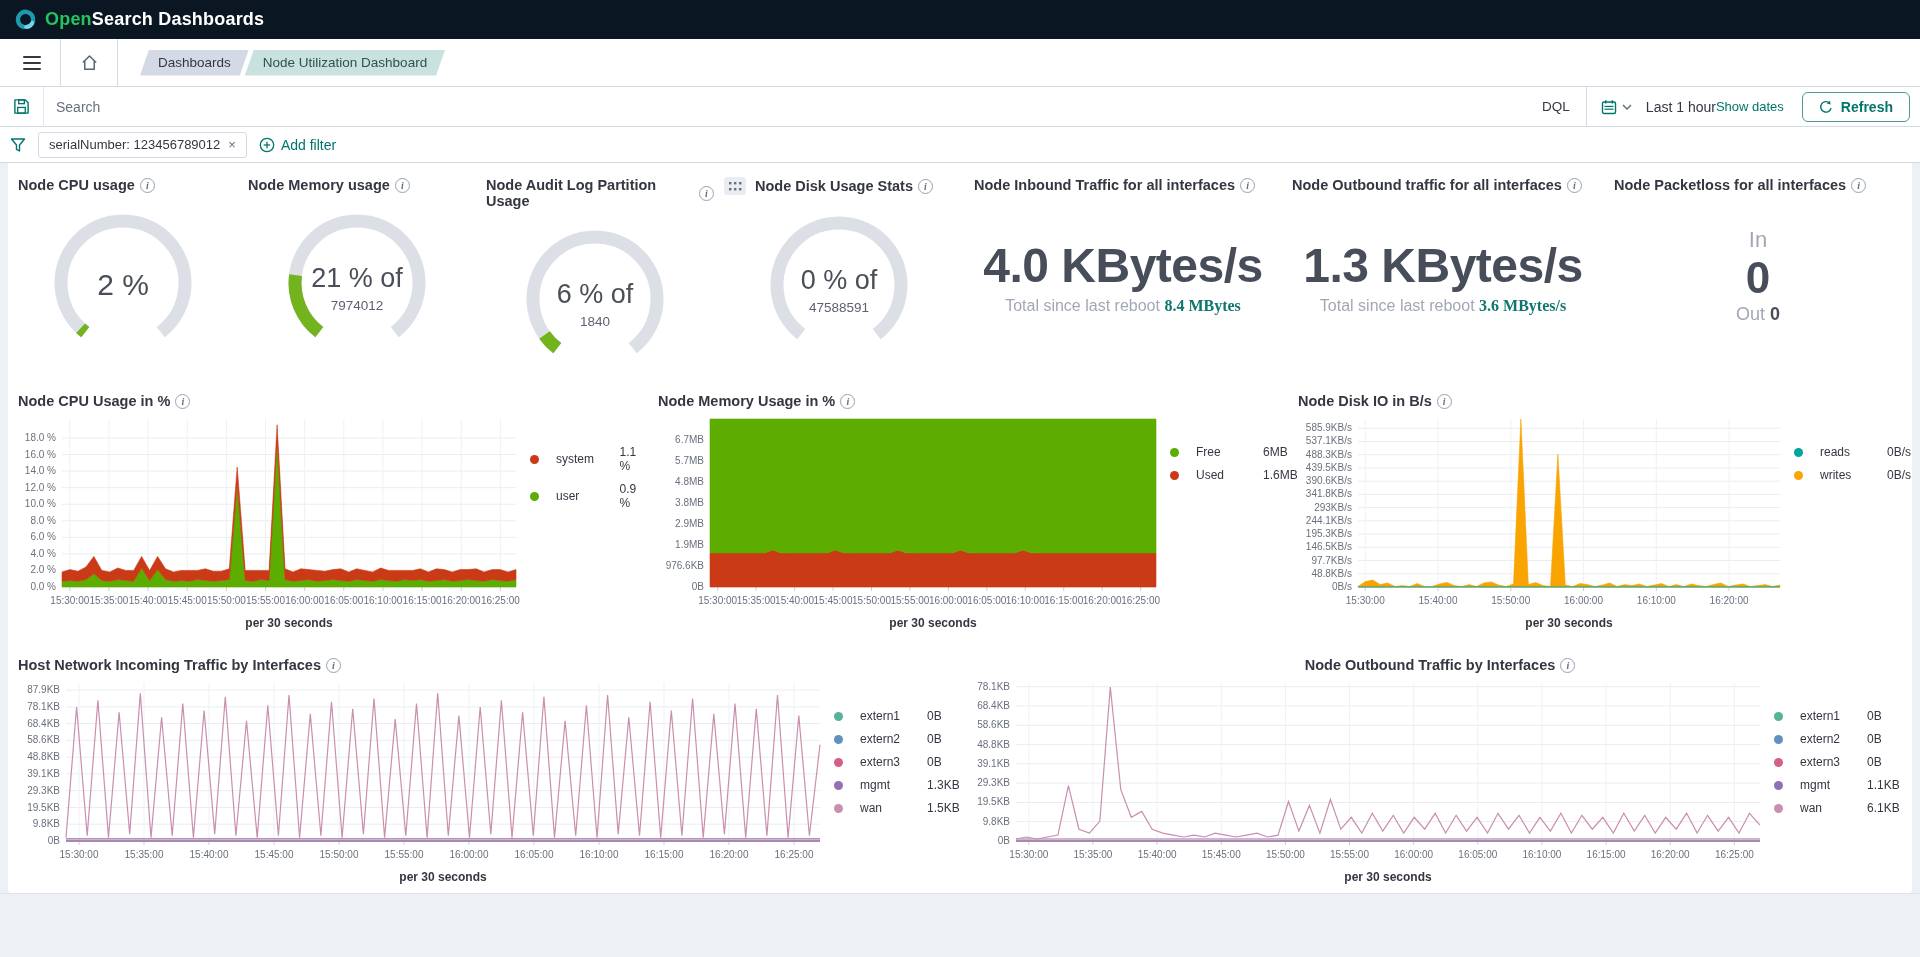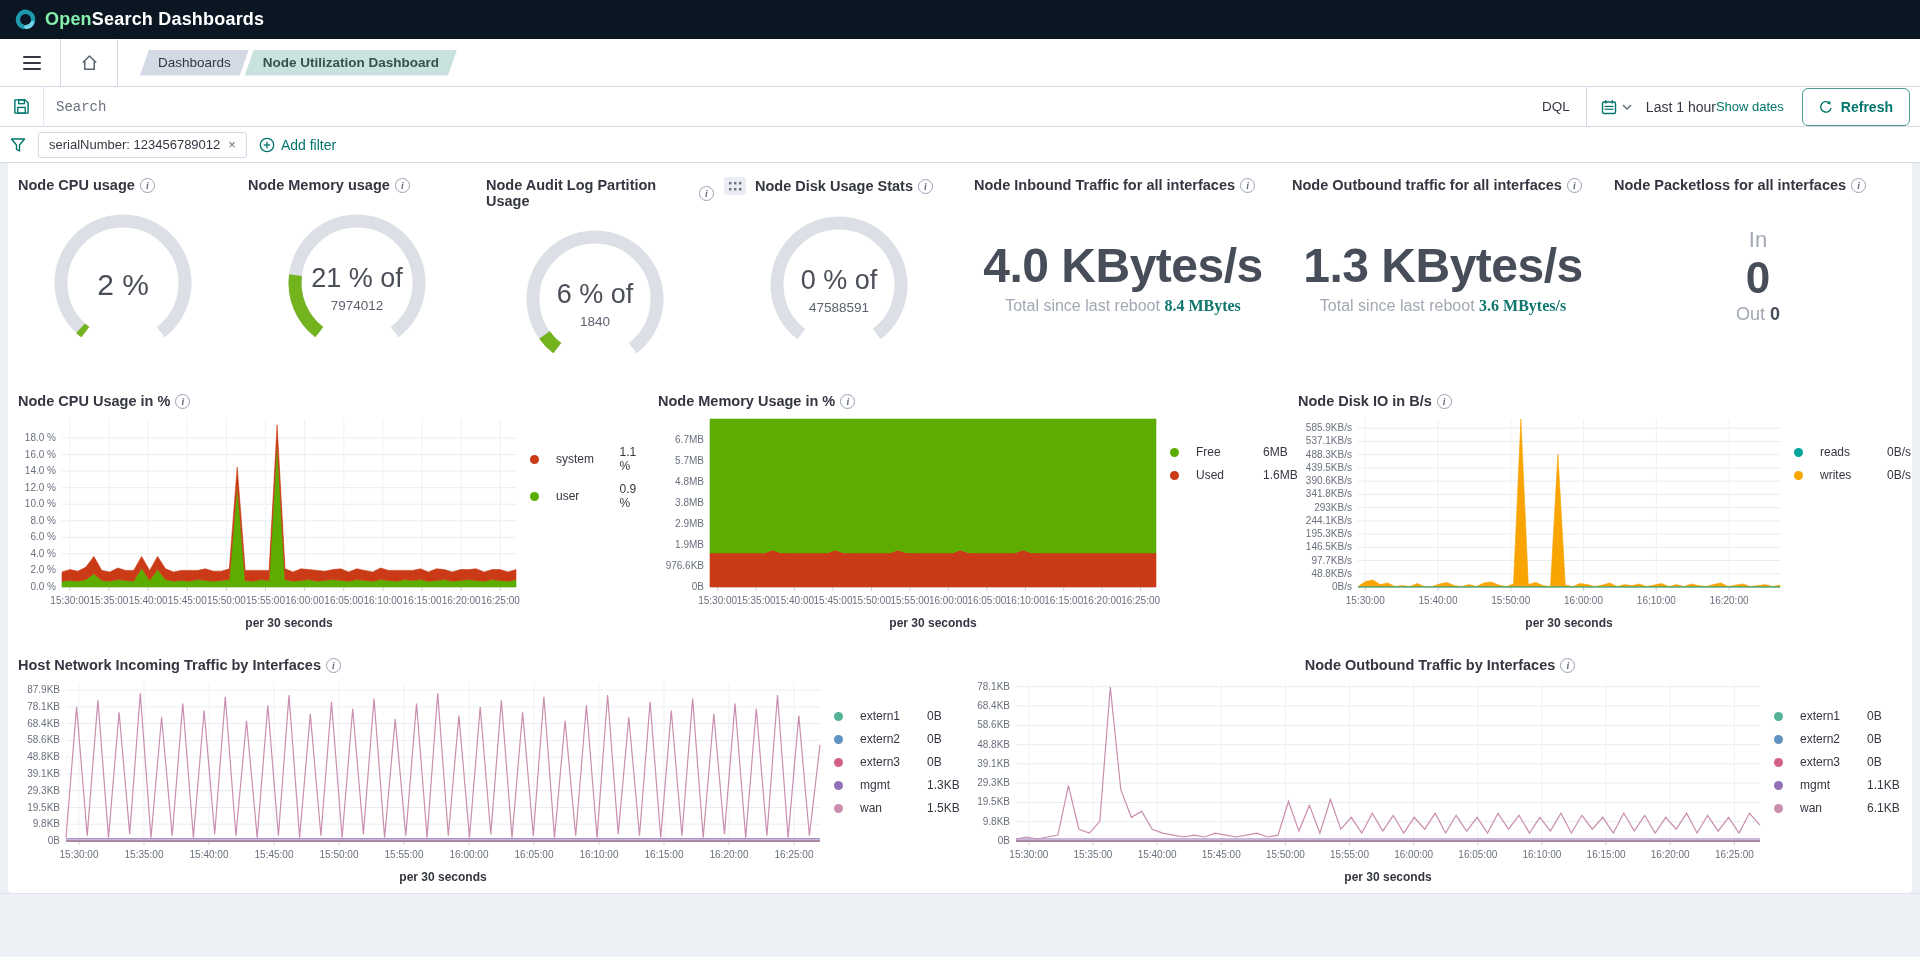--- a/index.html
+++ b/index.html
@@ -3,50 +3,50 @@
 <meta charset="utf-8">
 <style>
   * { box-sizing: border-box; margin: 0; padding: 0; }
   html,body { width:1920px; height:957px; overflow:hidden; font-family:"Liberation Sans",sans-serif; background:#edf0f5; }
   .page { width:1920px; height:957px; display:flex; flex-direction:column; }
 
   
   .topbar { height:39px; background:#0a1621; display:flex; align-items:center; padding:0 14px; flex:0 0 auto; }
   .logo { display:flex; align-items:center; margin-right:8px; }
   .wordmark { font-size:18px; font-weight:bold; letter-spacing:.2px; }
-  .wm-open { color:#86efac;margin-top:12px; }
+  .wm-open { color:#22c55e;margin-top:12px; }
   .wm-rest { color:#ffffff; }
 
   
   .navrow { height:48px; background:#fff; border-bottom:1px solid #d3dae6; display:flex; align-items:center; padding:0 12px; flex:0 0 auto; }
   .nav-left { display:flex; align-items:center; gap:8px; }
   .icon-btn { width:40px; height:48px; display:flex; align-items:center; justify-content:center; cursor:pointer; }
   .vsep { width:1px; height:48px; background:#d3dae6; }
   .crumbs { display:flex; align-items:center; margin-left:14px; }
   .crumb { height:26px; display:flex; align-items:center; padding:0 18px; font-size:13.5px; color:#343741; clip-path:polygon(9px 0,100% 0,calc(100% - 9px) 100%,0 100%); margin-right:-4px; }
   .crumb.gray { background:#d3dae6; }
-  .crumb.teal { background:#c9e2df; color:#33514d;font-weight:bold; }
+  .crumb.teal { background:#c9e2df; color:#33514d; }
   .nav-right { margin-left:auto; display:flex; align-items:center; gap:22px; }
   .nav-link { color:#00756c; font-size:14px; cursor:pointer; }
   .edit-btn { display:flex; align-items:center; gap:8px; border:1px solid #4d9a93; color:#00756c; border-radius:6px; height:32px; padding:0 18px; font-size:14px; font-weight:bold; background:#fff; cursor:pointer; }
   .nav-right .vsep2 { width:1px; height:48px; background:#d3dae6; }
   .avatar { width:30px; height:30px; border-radius:50%; background:#e8c35c; color:#6b5213; font-size:12.5px; font-weight:bold; display:flex; align-items:center; justify-content:center; cursor:pointer; }
   .help { width:20px; height:20px; border-radius:50%; border:1.5px solid #5a6472; color:#5a6472; font-size:12px; display:flex; align-items:center; justify-content:center; cursor:pointer; }
 
   
   .queryrow { height:40px; background:#fff; border-bottom:1px solid #d3dae6; display:flex; align-items:center; flex:0 0 auto; }
   .save-icon { width:44px; height:40px; display:flex; align-items:center; justify-content:center; border-right:1px solid #e2e6ee; cursor:pointer; }
-  .search-input { flex:1; border:none; outline:none; font-size:14px; color:#343741; padding:0 12px; font-family:Liberation Mono, monospace; }
+  .search-input { flex:1; border:none; outline:none; font-size:14px; color:#343741; padding:0 12px; font-family:Liberation Sans, sans-serif; }
   .search-input::placeholder { color:#69707d; }
   .dql { font-size:13.5px; color:#343741; padding:0 16px; cursor:pointer; }
   .q-sep { width:1px; height:40px; background:#d3dae6; }
   .cal-group { display:flex; align-items:center; gap:5px; padding:0 14px; cursor:pointer; }
   .time-text { font-size:14px; color:#343741; cursor:pointer; }
   .show-dates { margin-left:auto; color:#00756c; font-size:13px; padding-right:18px; cursor:pointer; }
-  .refresh-btn { display:flex; align-items:center; gap:8px; border:1px solid #4d9a93; color:#00756c; border-radius:6px; height:38px; padding:0 16px; font-size:14px; font-weight:bold; background:#fff; margin-right:10px; cursor:pointer; }
+  .refresh-btn { display:flex; align-items:center; gap:8px; border:1px solid #4d9a93; color:#00756c; border-radius:6px; height:30px; padding:0 16px; font-size:14px; font-weight:bold; background:#fff; margin-right:10px; cursor:pointer; }
 
   
   .filterrow { height:36px; background:#fff; border-bottom:1px solid #d3dae6; display:flex; align-items:center; padding:0 10px; gap:12px; flex:0 0 auto; }
   .chip { display:flex; align-items:center; gap:8px; border:1px solid #d3dae6; border-radius:3px; height:26px; padding:0 10px; font-size:13px; color:#343741; background:#fff; cursor:pointer; }
   .chip .x { color:#69707d; font-size:13px; cursor:pointer; }
   .add-filter { display:flex; gap:6px; color:#00756c; font-size:14px; cursor:pointer; }
 
   
   .dash { flex:1 1 auto; background:#edf0f5; padding:0 8px; }
   .canvas { background:#fff; height:730px; border-radius:0 0 4px 4px; padding-top:10px; }

